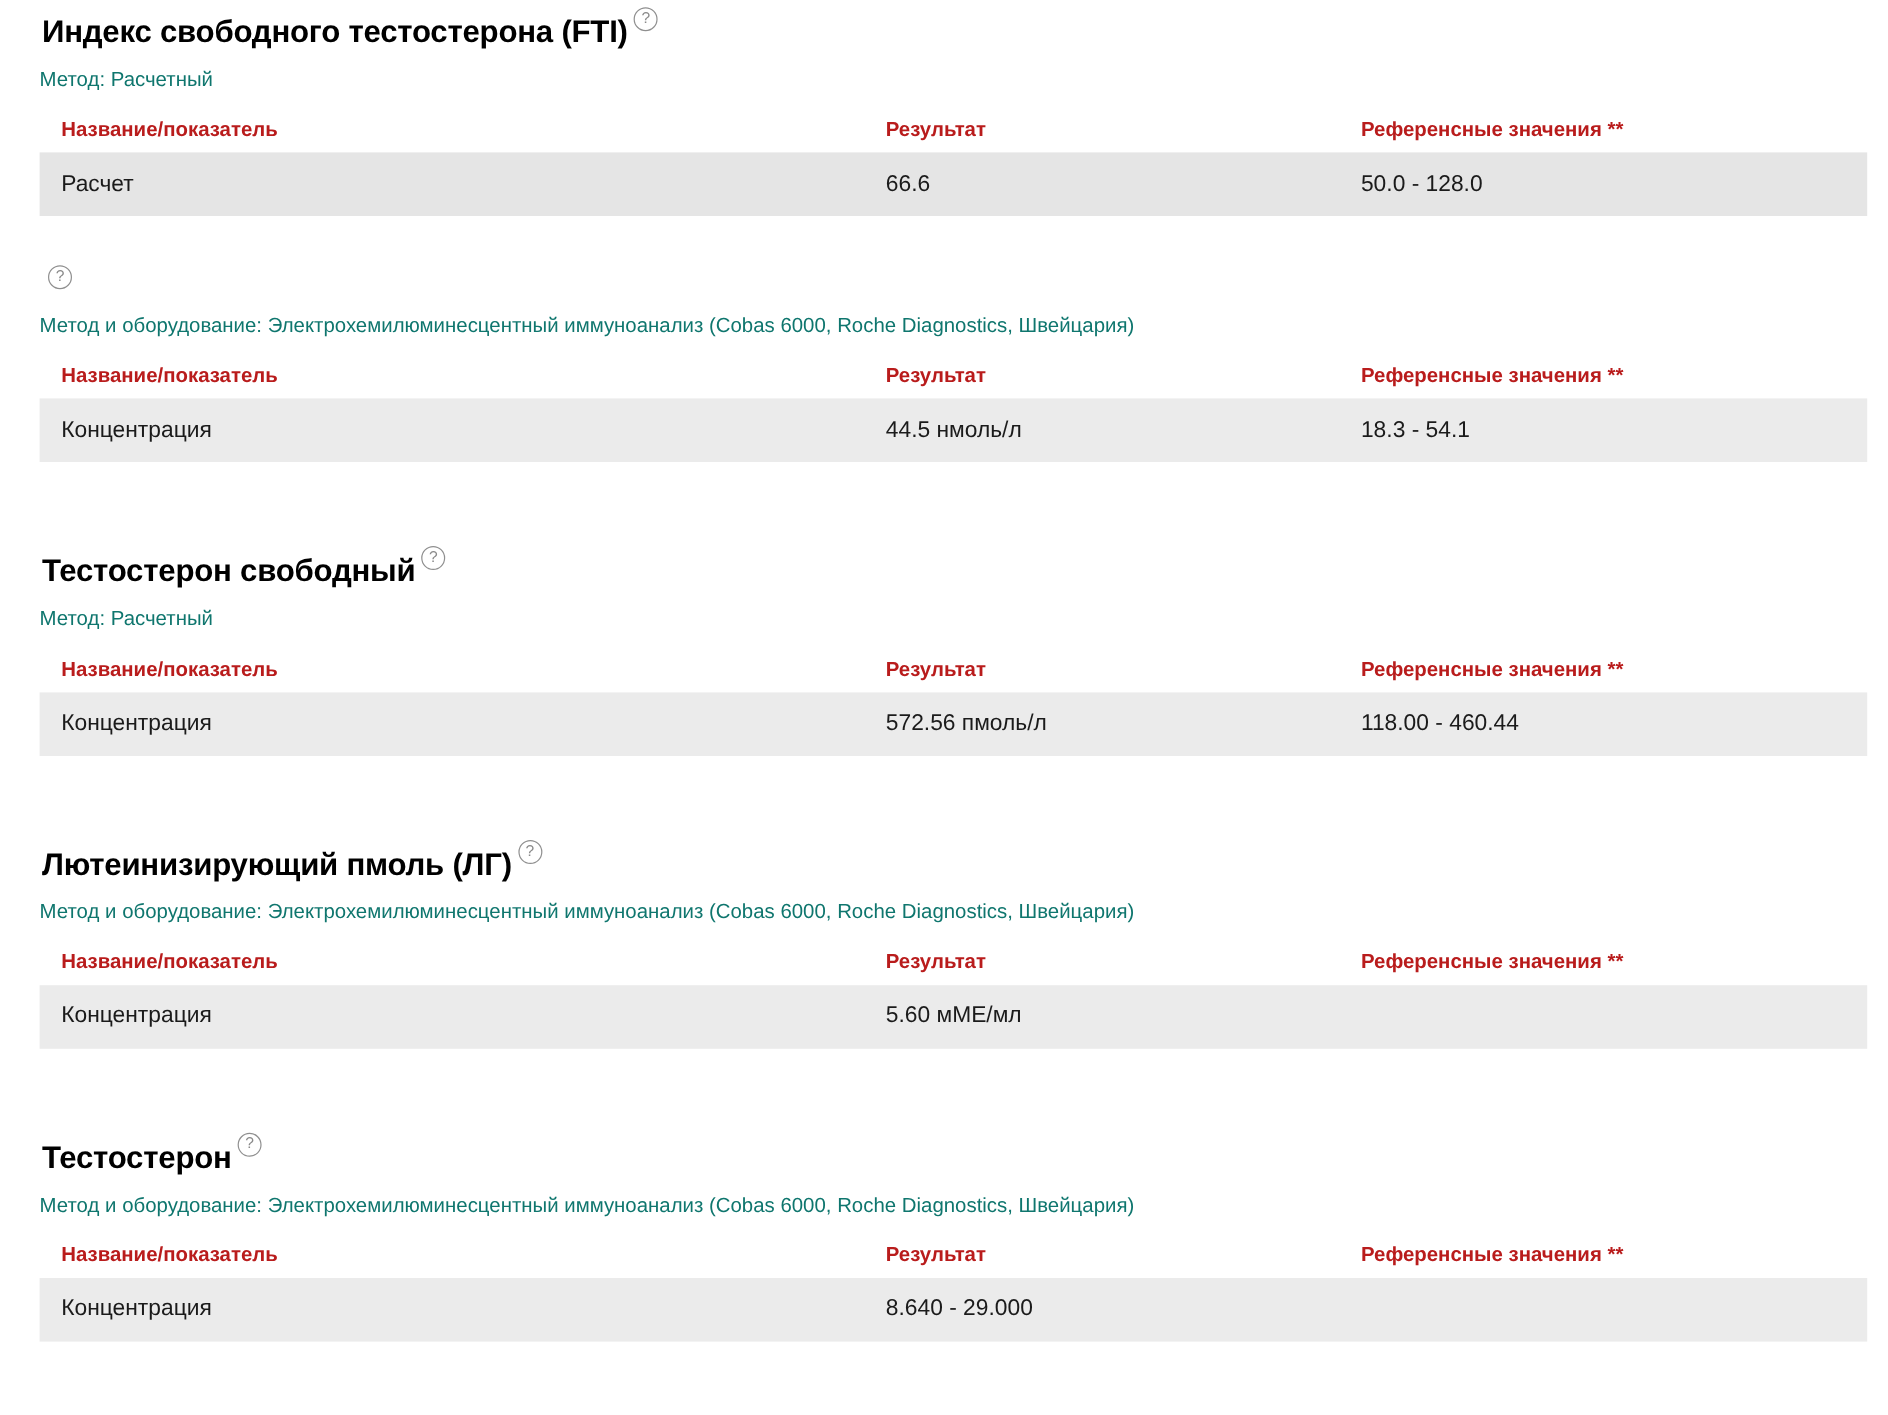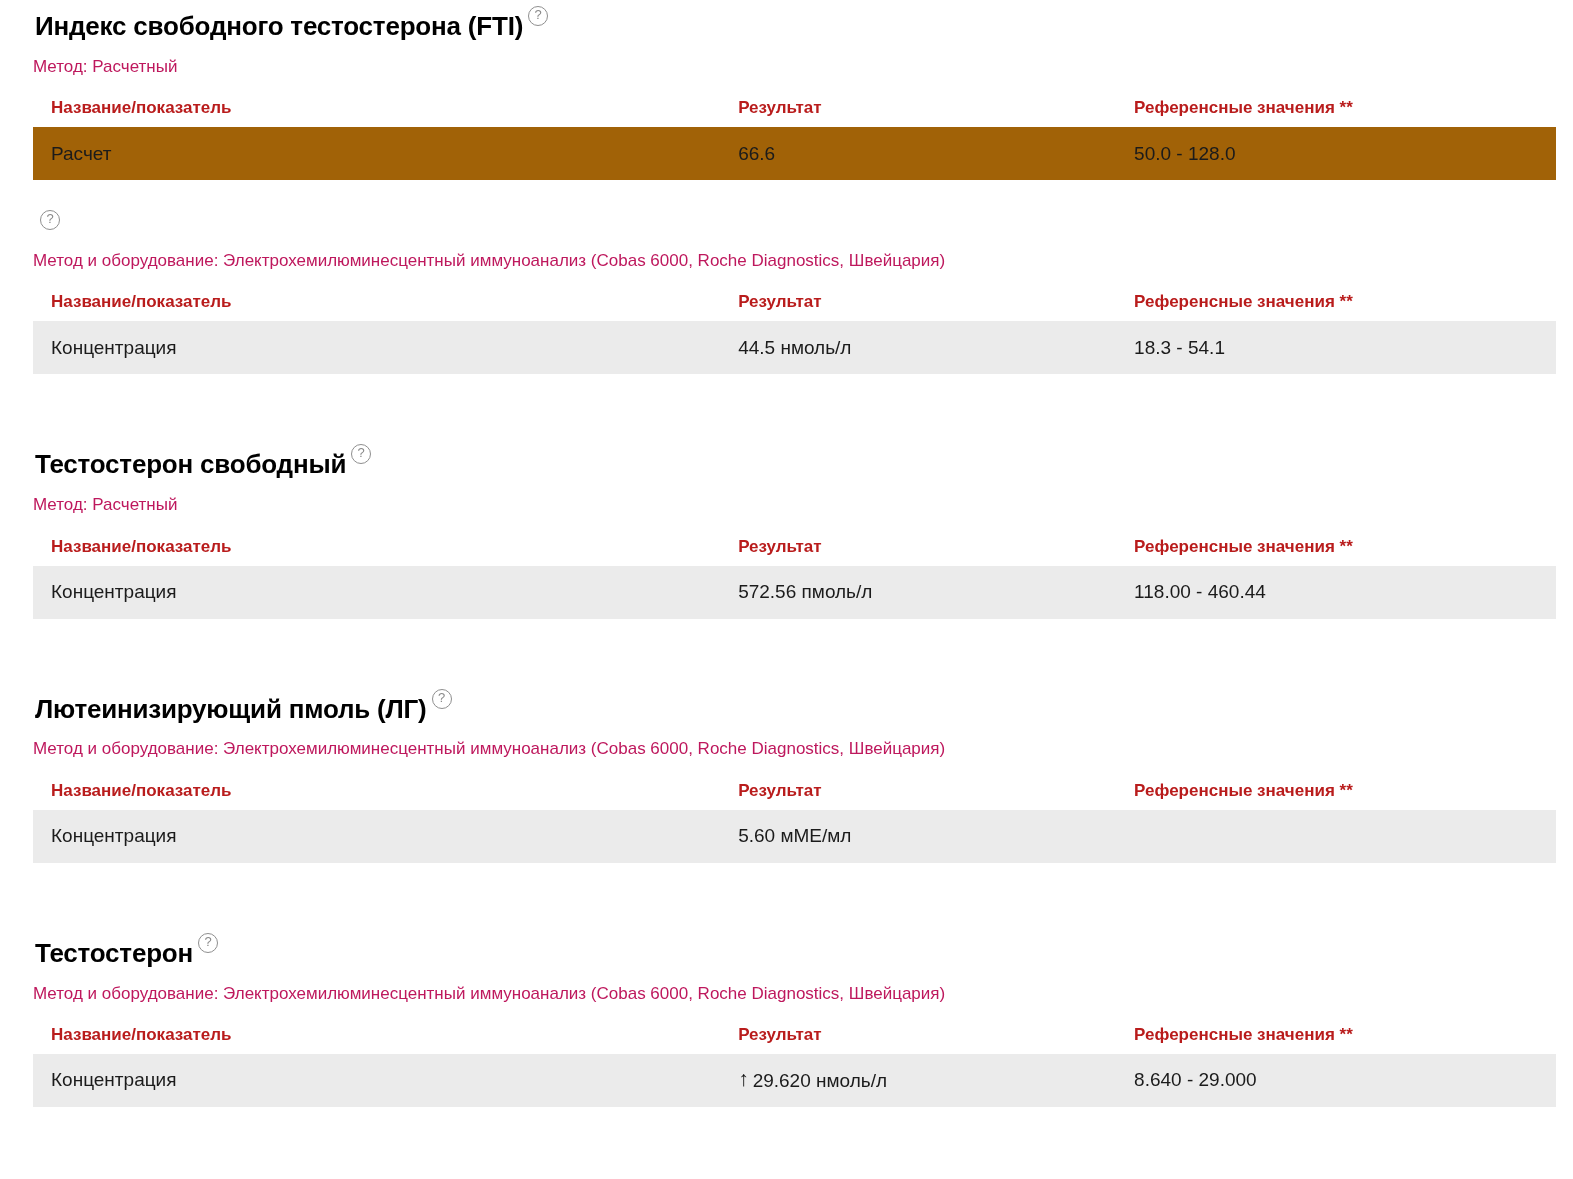--- a/index.html
+++ b/index.html
@@ -7,21 +7,21 @@
     width: 1573px;
     height: 1179px;
     box-sizing: border-box;
     background: #ffffff;
     padding: 12px 17px 0 33px;
     font-family: "Liberation Sans", sans-serif;
     color: #1a1a1a;
     overflow: hidden;
   }
   .panel { margin-bottom: 76px; }
-  .panel:first-child { margin-bottom: 36px; }
+  .panel:first-child { margin-bottom: 47px; }
   .panel:last-child { margin-bottom: 0; }
 
   .heading-row {
     display: flex;
     align-items: flex-start;
     margin: 0 0 14px 2px;
   }
   .title {
     font-size: 26px;
     font-weight: 700;
@@ -44,21 +44,21 @@
     margin-left: 5px;
     position: relative;
     top: -6px;
     cursor: pointer;
     user-select: none;
   }
   .method {
     font-size: 17px;
     line-height: 1.25;
     margin: 0 0 17px 0;
-    color: #be185d;
+    color: #0f766e;
   }
   .tbl { width: 100%; }
   .tbl-head {
     display: flex;
     font-weight: 700;
     font-size: 17px;
     color: #b91c1c;
     padding: 4px 0 9px 0;
   }
   .tbl-row {
@@ -90,21 +90,21 @@
       <span class="help">?</span>
     </div>
     <div class="method">Метод: Расчетный</div>
     <div class="tbl">
       <div class="tbl-head">
         <div class="c1">Название/показатель</div>
         <div class="c2">Результат</div>
         <div class="c3">Референсные значения **</div>
       </div>
 
-    <div class="tbl-row" style="background: #a16207;">
+    <div class="tbl-row" style="background: #e5e5e5;">
         <div class="c1">Расчет</div>
         <div class="c2">
           <span>66.6</span>
         </div>
         <div class="c3">50.0 - 128.0</div>
       </div>
       </div>
   </section>
 
   <section class="panel">
@@ -182,20 +182,17 @@
     <div class="method">Метод и оборудование: Электрохемилюминесцентный иммуноанализ (Cobas 6000, Roche Diagnostics, Швейцария)</div>
     <div class="tbl">
       <div class="tbl-head">
         <div class="c1">Название/показатель</div>
         <div class="c2">Результат</div>
         <div class="c3">Референсные значения **</div>
       </div>
 
     <div class="tbl-row" style="background: rgb(235, 235, 235);">
         <div class="c1">Концентрация</div>
-        <div class="c2">
-          <span class="arrow">↑</span><span>29.620 нмоль/л</span>
-        </div>
         <div class="c3">8.640 - 29.000</div>
       </div>
       </div>
   </section>
 </div>
 
 </body></html>

